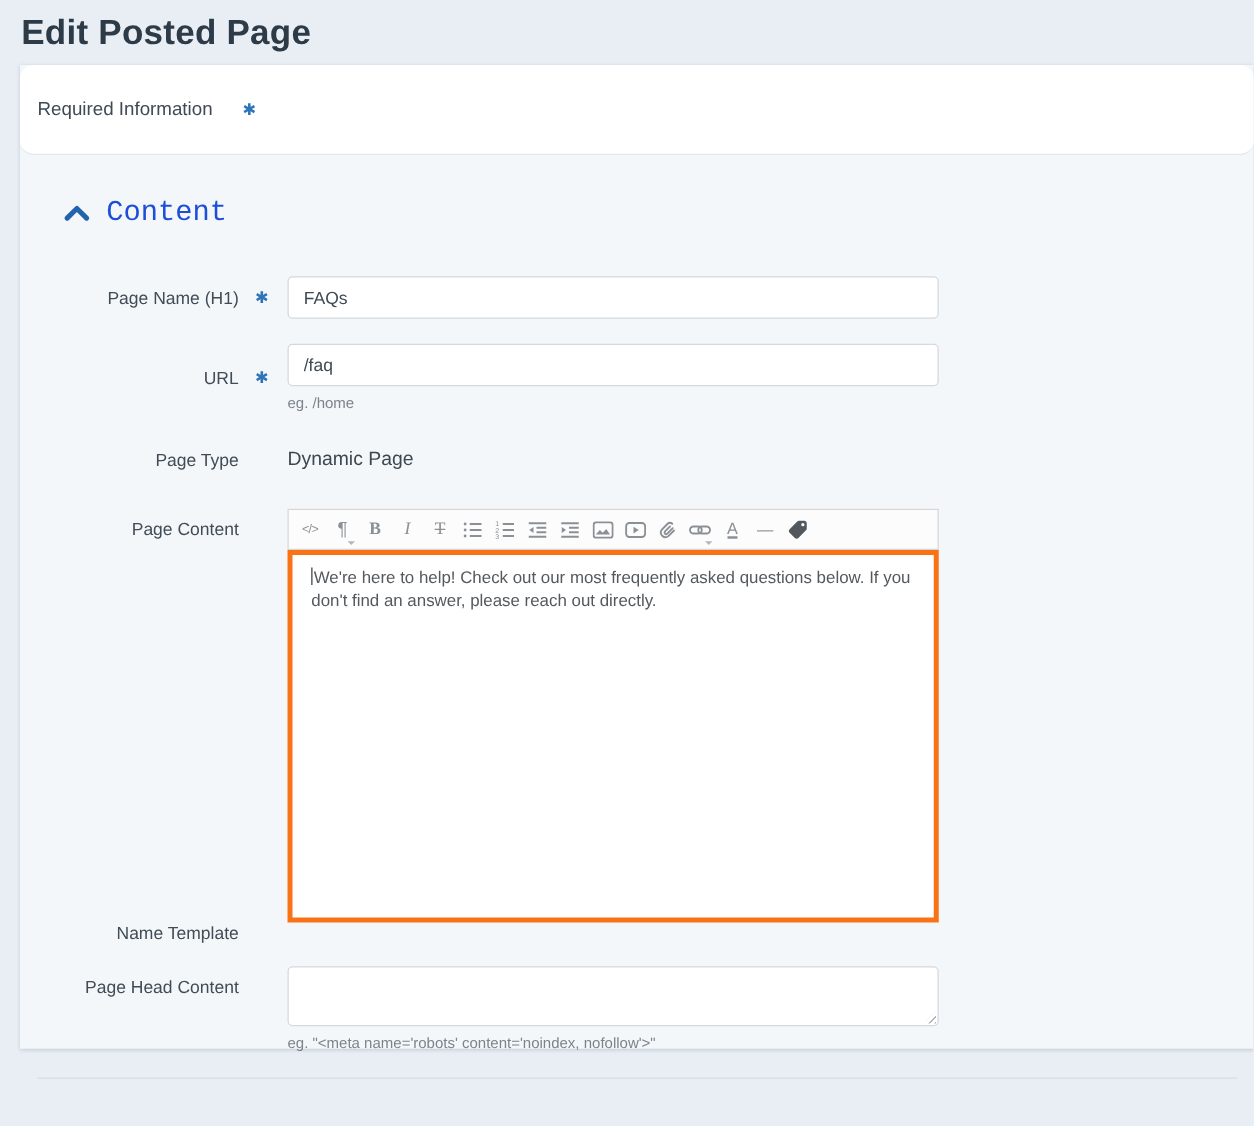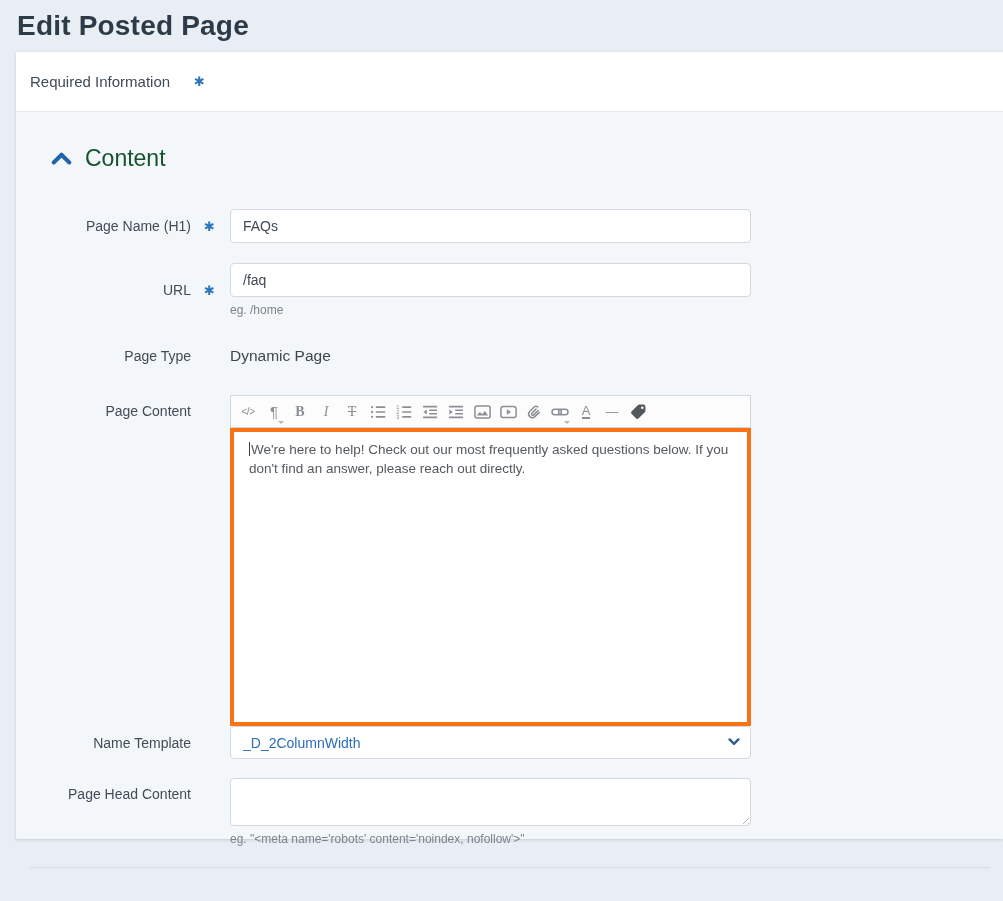--- a/index.html
+++ b/index.html
@@ -8,32 +8,32 @@
     background:#e8eef4;
     font-family:"Liberation Sans","DejaVu Sans",sans-serif;
     color:#414c56;
     overflow:hidden;
   }
   .top-header { height:52px; display:flex; align-items:center; padding-left:17px; }
   .top-header h1 { font-size:28px; font-weight:600; color:#2d3b49; letter-spacing:.2px; }
 
   .card { margin-left:16px; width:987px; background:#f4f7fa;
           box-shadow:0 1px 3px rgba(31,45,61,.18); height:787px; }
-  .card-header { height:60px; background:#ffffff; display:flex; align-items:center;
-                 padding-left:14px; border-bottom:1px solid #e2e7ec; cursor:pointer; }
+  .card-header { height:72px; background:#ffffff; display:flex; align-items:center;
+                 padding-left:14px; border-bottom:1px solid #e2e7ec; cursor:pointer;border-radius:11px; }
   .card-header .sec-label { font-size:15px; color:#3e4a55; }
   .req-mark { color:#2e74ba; font-size:13px; }
   .card-header .req-mark { margin-left:24px; }
 
   .card-body { padding-top:31px; height:787px; }
 
   .section-heading { margin-left:35px; height:30px; display:flex; align-items:center;
                      gap:13px; cursor:pointer; width:max-content; }
   .section-heading .chev { width:21px; height:15px; display:block; }
-  .section-heading .sec-title { font-size:23px; color:#14532d; }
+  .section-heading .sec-title { font-size:23px; color:#1d4ed8;font-family:Liberation Mono, monospace; }
 
   .form { margin-top:36px; }
   .form-row { display:grid; grid-template-columns:175px 39px 521px; align-items:center; }
   .form-row.top-align { align-items:start; }
   .lbl { text-align:right; font-size:14px; color:#414c56;padding-left:48px; }
   .top-align .lbl { padding-top:8px; }
   .ast { padding-left:13px; font-size:13px; }
 
   .txt-input { width:521px; height:34px; background:#fff; border:1px solid #d3d9de;
                border-radius:4px; padding:0 12px; font-size:14px; color:#3e4953;
@@ -224,28 +224,20 @@
           </div>
           <div class="editor-content">
             <span class="caret"></span><span>We're here to help! Check out our most frequently asked questions below. If you don't find an answer, please reach out directly.</span>
           </div>
         </div>
       </div>
 
       <div class="form-row mb19">
         <label class="lbl">Name Template</label>
         <span class="ast"></span>
-        <div class="select-wrap">
-          <select>
-            <option>_D_2ColumnWidth</option>
-          </select>
-          <svg class="sel-chev" width="12" height="8" viewBox="0 0 12 8">
-            <path d="M1.6 1.4 L6 5.9 L10.4 1.4" fill="none" stroke="#2f5e91" stroke-width="2.4" stroke-linecap="round" stroke-linejoin="round"></path>
-          </svg>
-        </div>
       </div>
 
       <div class="form-row top-align">
         <label class="lbl">Page Head Content</label>
         <span class="ast"></span>
         <div>
           <div class="ta-wrap">
             <textarea class="txt-area" style=""></textarea>
             <span class="grip"></span>
           </div>

